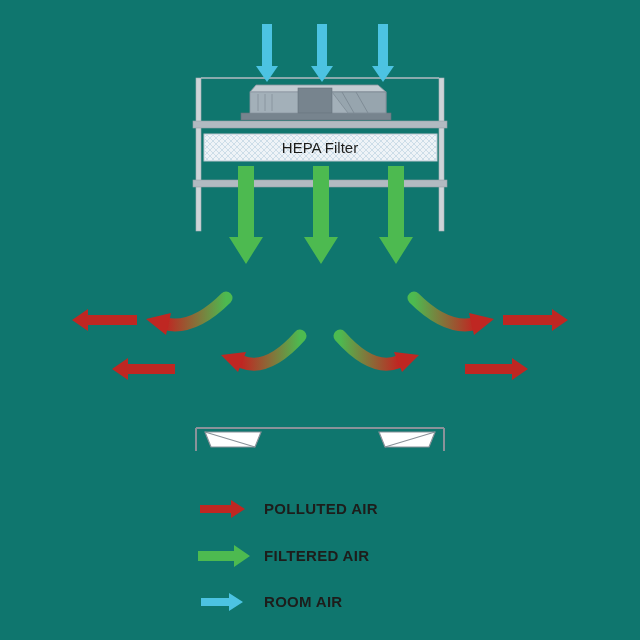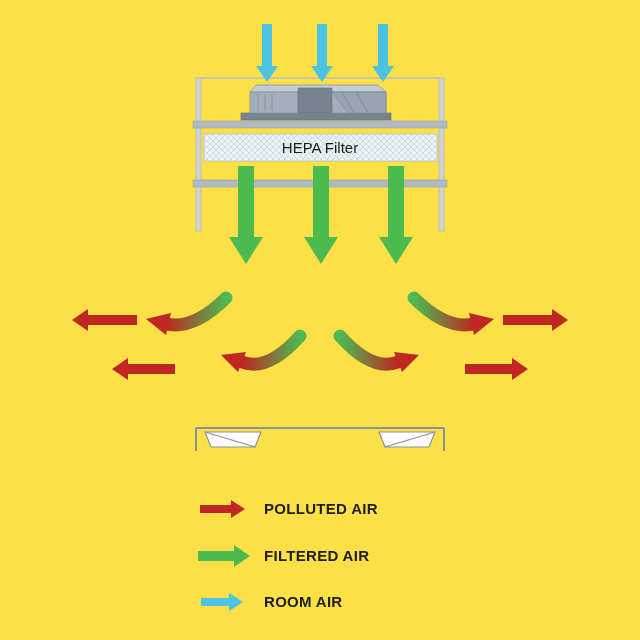--- a/index.html
+++ b/index.html
@@ -10,21 +10,21 @@
     --wall-gray:#ced4d8;
     --fan-gray:#a3b0b9;
     --fan-dark:#77848e;
     --fan-light:#c3ccd2;
     --filter-fill:#eef3f7;
     --filter-hatch:#ccdde8;
     --outline-gray:#8a9299;
     --text-color:#1d1d1b;
   }
   html,body{margin:0;padding:0;background:#ffffff;}
-  .stage{width:640px;height:640px;position:relative;background:#fde047;overflow:hidden;}
+  .stage{width:640px;height:640px;position:relative;background:#0f766e;overflow:hidden;}
   svg text{font-family:"Liberation Sans", sans-serif;}
   .filter-label{font-size:15px;font-weight:400;fill:var(--text-color);}
   .legend-label{font-size:15px;font-weight:700;fill:var(--text-color);letter-spacing:.3px;}
   .c-room{fill:var(--room-air);}
   .c-filtered{fill:var(--filtered-air);}
   .c-polluted{fill:var(--polluted-air);}
   .c-housing{fill:var(--housing-gray);stroke:#98a1a8;stroke-width:.6;}
   .c-wall{fill:var(--wall-gray);stroke:#aab3ba;stroke-width:.6;}
   .foot{fill:#ffffff;stroke:var(--outline-gray);stroke-width:1.2;}
   .swoosh{fill:none;stroke:url(#gl);stroke-width:13;stroke-linecap:round;}

